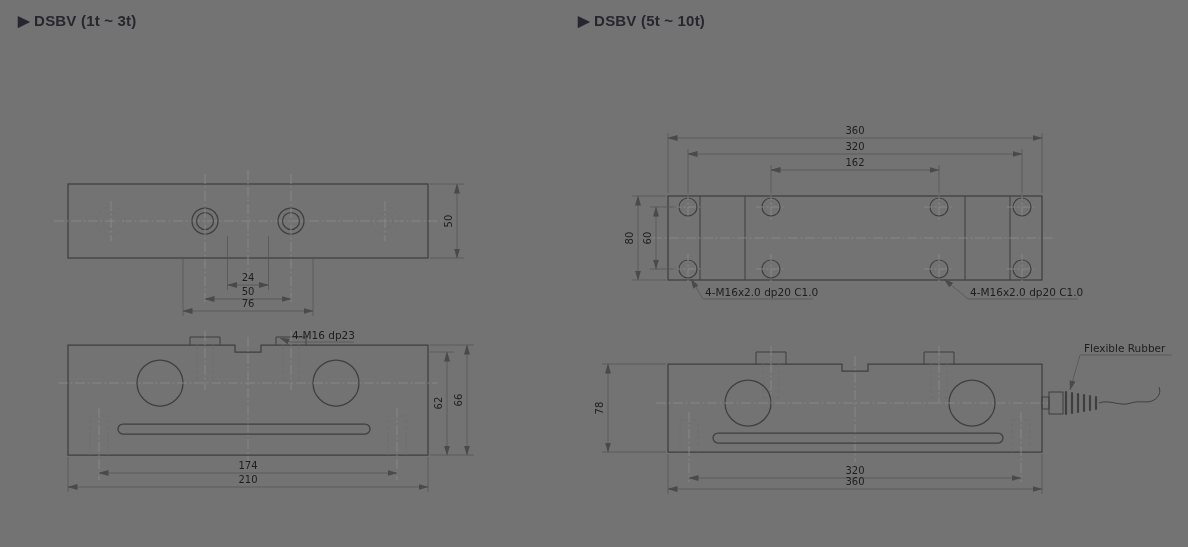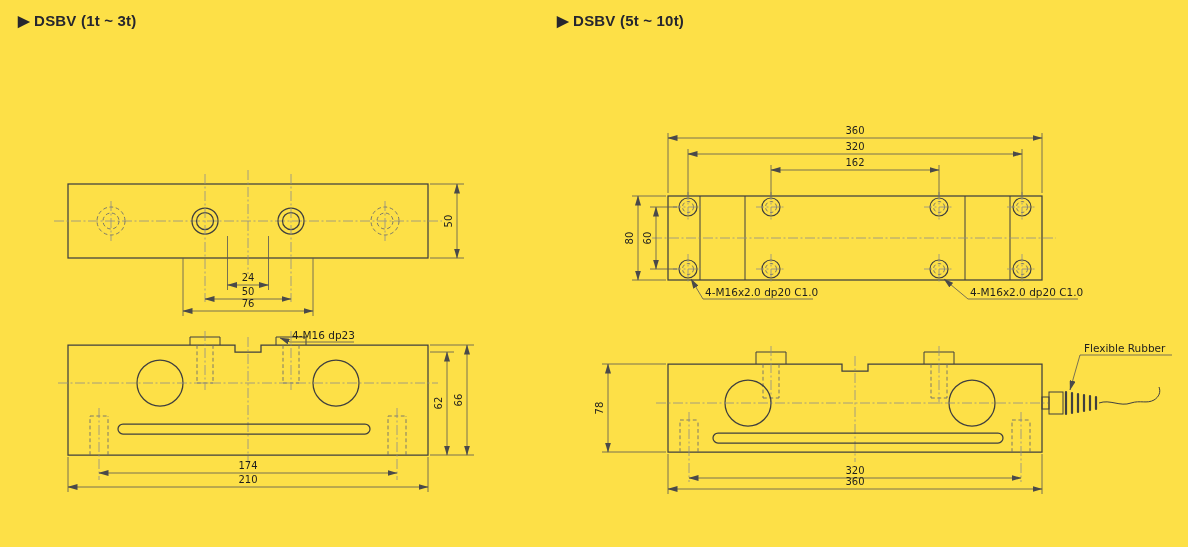--- a/index.html
+++ b/index.html
@@ -1,20 +1,20 @@
 <!DOCTYPE html>
 <html><head>
 <meta charset="utf-8">
 <style>
   * { box-sizing: border-box; }
   html, body { margin: 0; padding: 0; background: #ffffff; }
-  .page { position: relative; width: 1188px; height: 547px; background: #fde047; font-family: "DejaVu Sans", sans-serif; overflow: hidden; }
+  .page { position: relative; width: 1188px; height: 547px; background: #737373; font-family: "DejaVu Sans", sans-serif; overflow: hidden; }
   .panel-title { position: absolute; top: 12px; font: 600 15px "Liberation Sans", sans-serif; color: #26262e; letter-spacing: 0.2px; }
   #title-left { left: 18px; }
-  #title-right { left: 557px; }
+  #title-right { left: 578px; }
   svg text { font: 10px "DejaVu Sans", sans-serif; fill: #1e1e1e; }
   svg text.dt { text-anchor: middle; }
   svg text.lbl { font-size: 10.5px; text-anchor: start; }
   .ol { fill: none; stroke: #3f3f3f; stroke-width: 1.25; }
   .tl { fill: none; stroke: #3f3f3f; stroke-width: 1; }
   .cl { fill: none; stroke: #8d8d8d; stroke-width: 0.8; stroke-dasharray: 10 2.5 2 2.5; }
   .hl { fill: none; stroke: #6e6e6e; stroke-width: 0.9; stroke-dasharray: 3.8 2.6; }
   .dl { fill: none; stroke: #555555; stroke-width: 0.8; }
   .arr2 { marker-start: url(#arw); marker-end: url(#arw); }
   .arr1 { marker-end: url(#arw); }

